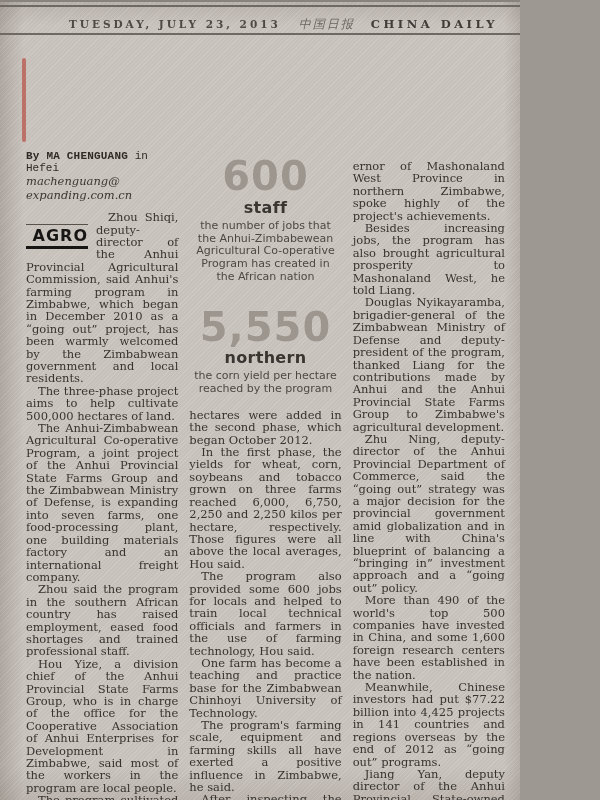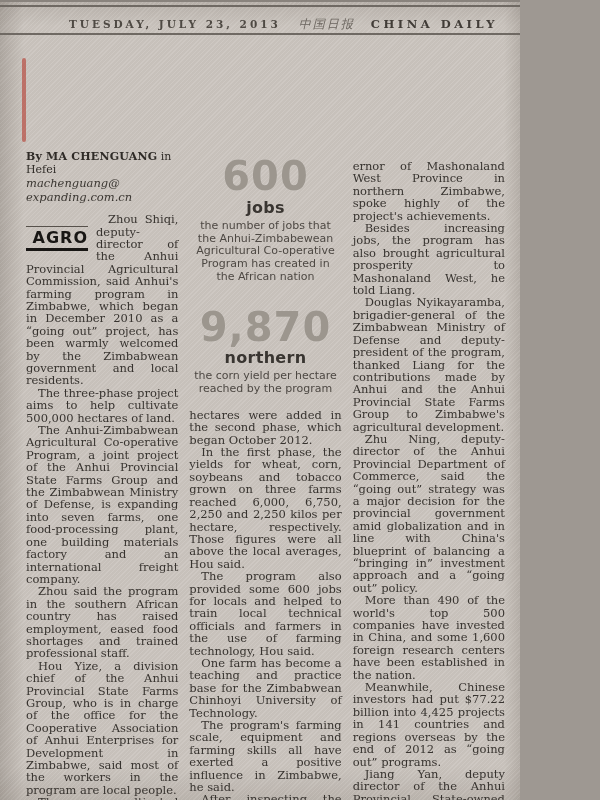--- a/index.html
+++ b/index.html
@@ -26,21 +26,21 @@
     position:absolute;top:40px;left:26px;right:12px;
     font-size:44px;line-height:1.14;font-weight:bold;color:#2c2925;letter-spacing:-1px;
   }
   .artifact{position:absolute;left:22px;top:58px;width:4px;height:84px;background:#b43a2e;opacity:.6;border-radius:2px;}
 
   .cols{position:absolute;top:148px;left:26px;right:15px;bottom:0;display:flex;gap:11px;}
   .col{flex:1;min-width:0;}
   .col2{padding-top:10px;}
   .col3{padding-top:12px;}
 
-  .byline{font-size:11px;margin:2px 0 1px;color:#2f2b27;}
+  .byline{font-size:11px;margin:2px 0 1px;color:#2f2b27;font-family:Liberation Mono, monospace;}
   .byline b{font-weight:bold;letter-spacing:.2px;}
   .email{font-style:italic;font-size:11.5px;line-height:1.18;color:#3a3631;margin-bottom:9px;}
 
   .bp{font-size:11.5px;line-height:12.4px;text-align:justify;text-indent:12px;margin:0;color:#37332f;}
   .bp.cont{text-indent:0;}
 
   .agro{
     float:left;width:62px;margin:13px 8px 3px 0;padding:3px 0 1px;
     font-family:"DejaVu Sans", sans-serif;font-weight:bold;font-size:16px;letter-spacing:1px;
     color:#181614;line-height:1.05;text-indent:0;
@@ -84,26 +84,26 @@
       <p class="bp">The three-phase project aims to help cultivate 500,000 hectares of land.</p>
       <p class="bp">The Anhui-Zimbabwean Agricultural Co-operative Program, a joint project of the Anhui Provincial State Farms Group and the Zimbabwean Ministry of Defense, is expanding into seven farms, one food-processing plant, one building materials factory and an international freight company.</p>
       <p class="bp">Zhou said the program in the southern African country has raised employment, eased food shortages and trained professional staff.</p>
       <p class="bp">Hou Yize, a division chief of the Anhui Provincial State Farms Group, who is in charge of the office for the Cooperative Association of Anhui Enterprises for Development in Zimbabwe, said most of the workers in the program are local people.</p>
       <p class="bp">The program cultivated 5,000 hectares of land between December 2010 and September 2012 in its first phase. Another 50,000</p>
     </div>
 
     <div class="col col2">
       <div class="stat">
         <div class="stat-num">600</div>
-        <div class="stat-unit">jobs</div>
+        <div class="stat-unit">staff</div>
         <div class="stat-caption">the number of jobs that the Anhui-Zimbabewean Agricultural Co-operative Program has created in the African nation</div>
       </div>
       <div class="stat-gap"></div>
       <div class="stat">
-        <div class="stat-num">9,870</div>
+        <div class="stat-num">5,550</div>
         <div class="stat-unit">northern</div>
         <div class="stat-caption">the corn yield per hectare reached by the program</div>
       </div>
       <p class="bp cont">hectares were added in the second phase, which began October 2012.</p>
       <p class="bp">In the first phase, the yields for wheat, corn, soybeans and tobacco grown on three farms reached 6,000, 6,750, 2,250 and 2,250 kilos per hectare, respectively. Those figures were all above the local averages, Hou said.</p>
       <p class="bp">The program also provided some 600 jobs for locals and helped to train local technical officials and farmers in the use of farming technology, Hou said.</p>
       <p class="bp">One farm has become a teaching and practice base for the Zimbabwean Chinhoyi University of Technology.</p>
       <p class="bp">The program's farming scale, equipment and farming skills all have exerted a positive influence in Zimbabwe, he said.</p>
       <p class="bp">After inspecting the program during a recent tour, Anhui Vice-Governor Liang Weiguo said he firmly believed the project, an example of “going out”, will have a “bright future”.</p>
 

